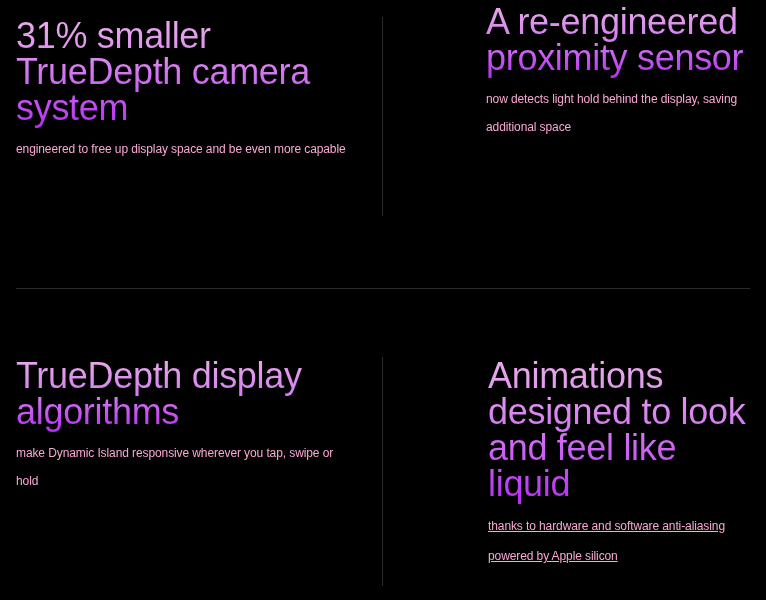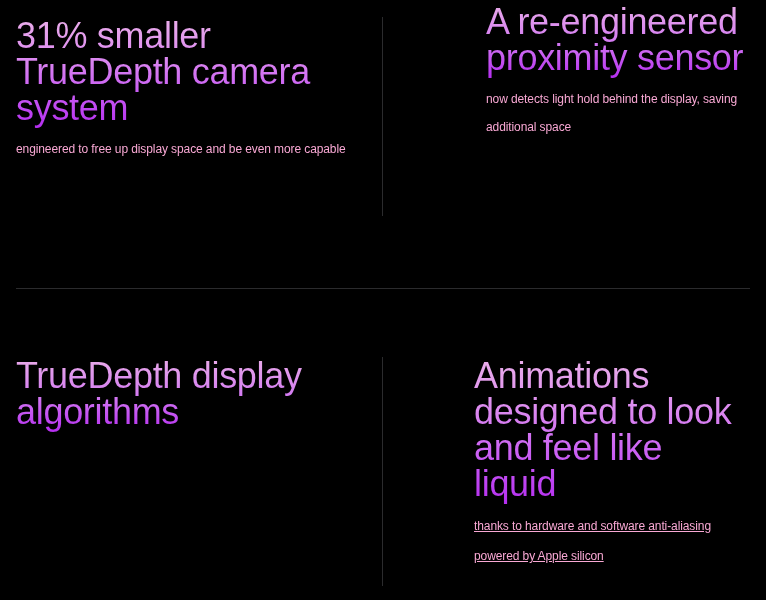--- a/index.html
+++ b/index.html
@@ -30,21 +30,21 @@
     inset:0;
   }
 
   .feature-card {
     position:absolute;
   }
 
   .card-tl { left:16px;  top:18px;  width:340px; }
   .card-tr { left:486px; top:4px;  width:262px; }
   .card-bl { left:16px;  top:358px; width:340px; }
-  .card-br { left:474px; top:358px; width:262px; }
+  .card-br { left:488px; top:358px; width:262px; }
 
   
   .headline {
     font-size:36px;
     line-height:36px;
     font-weight:500;
     letter-spacing:-0.3px;
     background-image:linear-gradient(180deg,
         #eaaeea 0%,
         #dd8cf0 34%,
@@ -106,20 +106,21 @@
       <div class="body-copy">engineered to free up display space and be even more capable</div>
     </div>
 
     <div class="feature-card card-tr">
       <div class="headline lines-2">A re-engineered proximity sensor</div>
       <div class="body-copy">now detects light hold behind the display, saving additional space</div>
     </div>
 
     <div class="feature-card card-bl">
       <div class="headline lines-2">TrueDepth display algorithms</div>
+      <div class="body-copy">make Dynamic Island responsive wherever you tap, swipe or hold</div>
     </div>
 
     <div class="feature-card card-br">
       <div class="headline">Animations designed to look and feel like liquid</div>
       <div class="body-copy">thanks to hardware and software anti-aliasing powered by Apple silicon</div>
     </div>
 
   </div>
 
   <div class="divider-vertical divider-v-top"></div>

